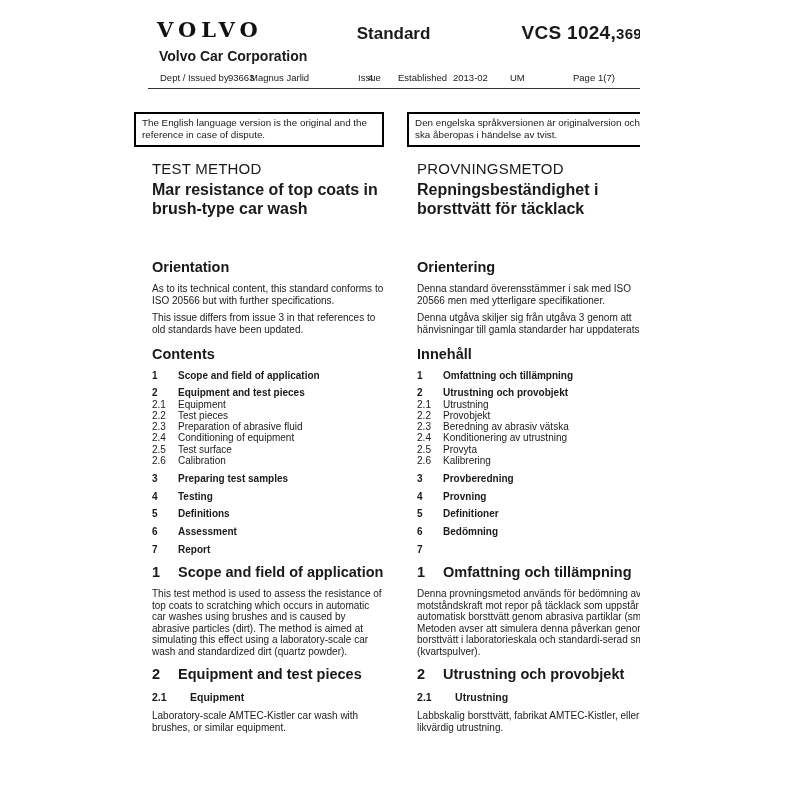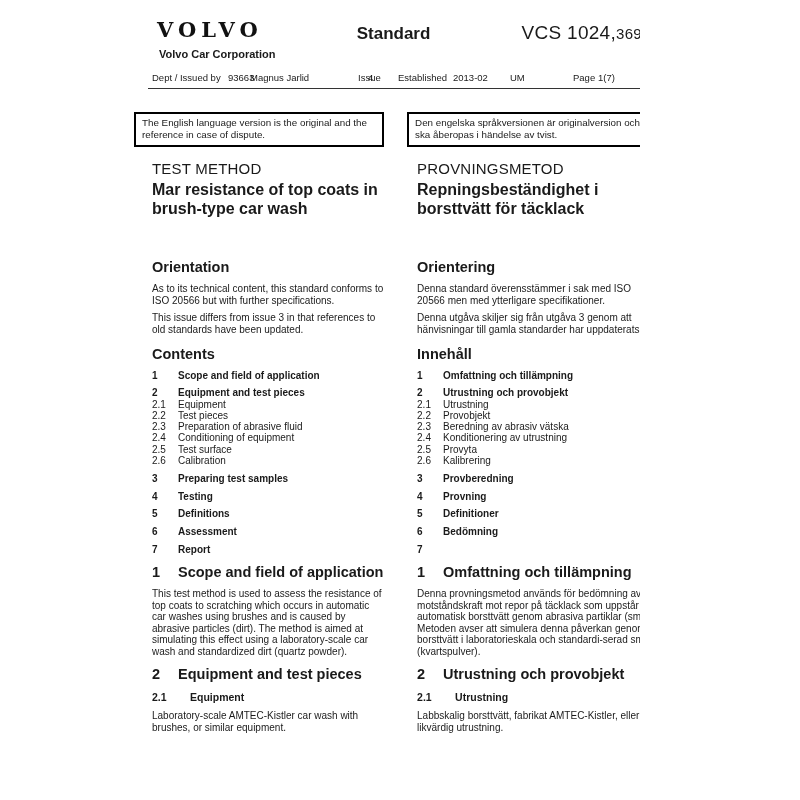--- a/index.html
+++ b/index.html
@@ -10,27 +10,27 @@
   }
   .doc { position:absolute; left:134px; top:18px; width:527px; }
 
   
   .header { position:relative; margin-left:14px; width:494px; height:70px; border-bottom:1px solid #333; }
   .volvo-logo {
     position:absolute; left:9px; top:1px;
     font-family:"DejaVu Serif", serif; font-weight:bold;
     font-size:21px; letter-spacing:5px; line-height:22px; color:#111;
   }
-  .logo-sub { position:absolute; left:11px; top:30px; font-size:11px; font-weight:bold; white-space:nowrap; }
+  .logo-sub { position:absolute; left:11px; top:30px; font-size:14px; font-weight:bold; white-space:nowrap; }
   .doc-type { position:absolute; left:50%; transform:translateX(-52%); top:6px; font-size:17px; font-weight:bold; }
-  .doc-num { position:absolute; right:0; top:4px; font-size:19px; font-weight:normal; letter-spacing:0.3px; white-space:nowrap;margin-left:16px; }
+  .doc-num { position:absolute; right:0; top:4px; font-size:19px; font-weight:bold; letter-spacing:0.3px; white-space:nowrap;margin-left:16px; }
   .doc-num .suffix { font-size:15px; }
   .meta { position:absolute; left:0; bottom:4px; width:100%; height:12px; font-size:9.5px; }
   .meta span { position:absolute; top:0; white-space:nowrap; }
-  .m0{left:4px;} .m1{left:80px;} .m2{left:102px;} .m3{left:202px;margin-left:8px;} .m4{left:220px;}
+  .m0{left:12px;} .m1{left:80px;} .m2{left:102px;} .m3{left:202px;margin-left:8px;} .m4{left:220px;}
   .m5{left:250px;} .m6{left:305px;} .m7{left:362px;} .m8{left:425px;} .m9{left:450px;}
 
   
   .columns { display:flex; gap:23px; margin-top:23px; }
   .col-en { width:259px; }
   .col-sv { width:263px; }
   .notice {
     border:2px solid #000; padding:3px 6px 4px 6px;
     font-size:9.8px; line-height:12px; min-height:24px;
   }

